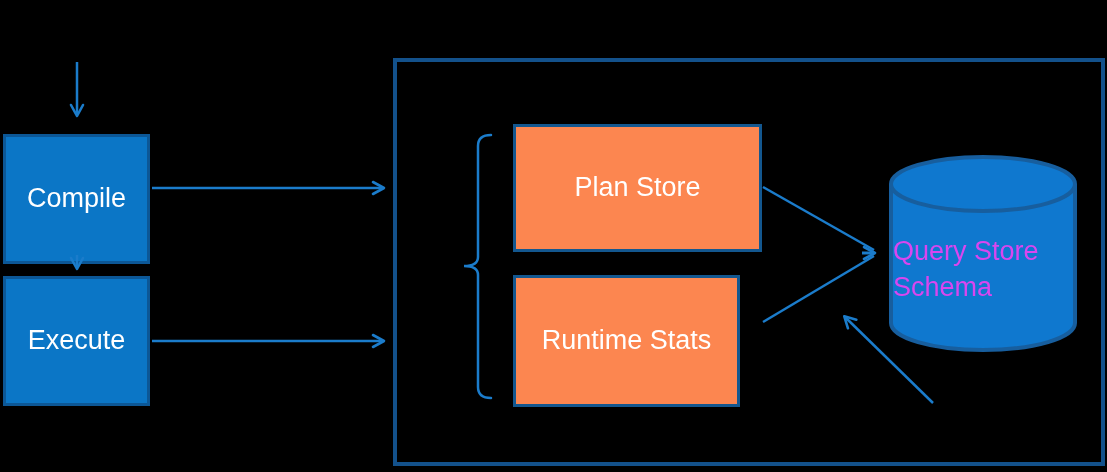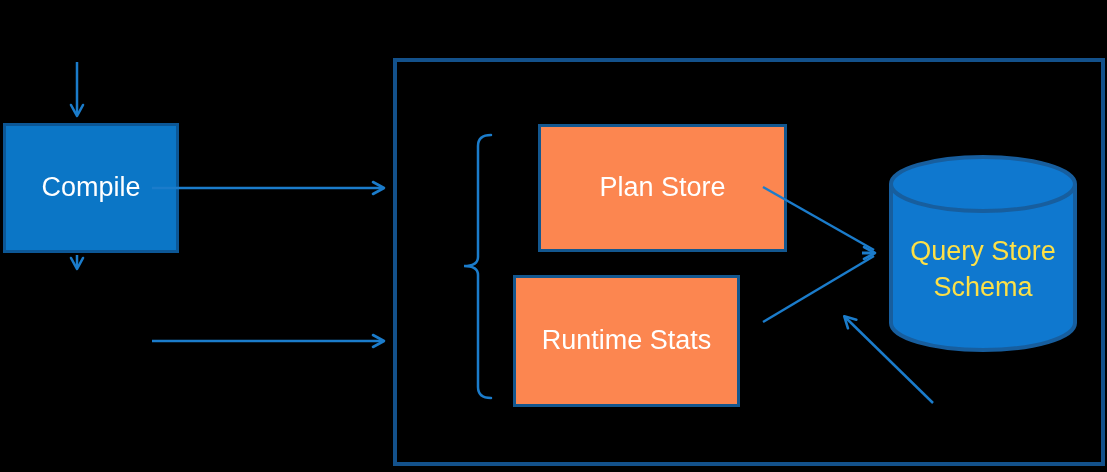--- a/index.html
+++ b/index.html
@@ -32,49 +32,51 @@
     border: 3px solid #13578F;
   }
   #container-rect {
     position: absolute;
     left: 393px; top: 58px;
     width: 712px; height: 408px;
     box-sizing: border-box;
     border: 4px solid #13518B;
     background: transparent;
   }
-  #compile-node  { left: 3px;   top: 123px; width: 176px; height: 130px; }
+  #compile-node  { left: 3px;   top: 134px; width: 147px; height: 130px; }
   #execute-node  { left: 3px;   top: 276px; width: 147px; height: 130px; }
-  #plan-store-node    { left: 513px; top: 124px; width: 249px; height: 128px; margin-left: 25px; }
+  #plan-store-node    { left: 513px; top: 124px; width: 249px; height: 128px; }
   #runtime-stats-node { left: 513px; top: 275px; width: 227px; height: 132px; }
   #schema-label {
     position: absolute;
     left: 893px; top: 233px;
     width: 180px;
-    color: #fde047;
+    color: #d946ef;
     font-size: 27px;
-    text-align: center;
     line-height: 1.35;
   }
   #connector-layer {
     position: absolute;
     left: 0; top: 0;
     width: 1107px; height: 472px;
     pointer-events: none;
   }
 </style>
 </head>
 <body>
 
 <div id="canvas">
 
   <div id="container-rect"></div>
 
   <div class="node process" id="compile-node">
     <span>Compile</span>
+  </div>
+  <div class="node process" id="execute-node">
+    <span>Execute</span>
   </div>
 
   <div class="node store" id="plan-store-node">
     <span>Plan Store</span>
   </div>
   <div class="node store" id="runtime-stats-node">
     <span>Runtime Stats</span>
   </div>
 
   <svg id="connector-layer" viewBox="0 0 1107 472" xmlns="http://www.w3.org/2000/svg">

